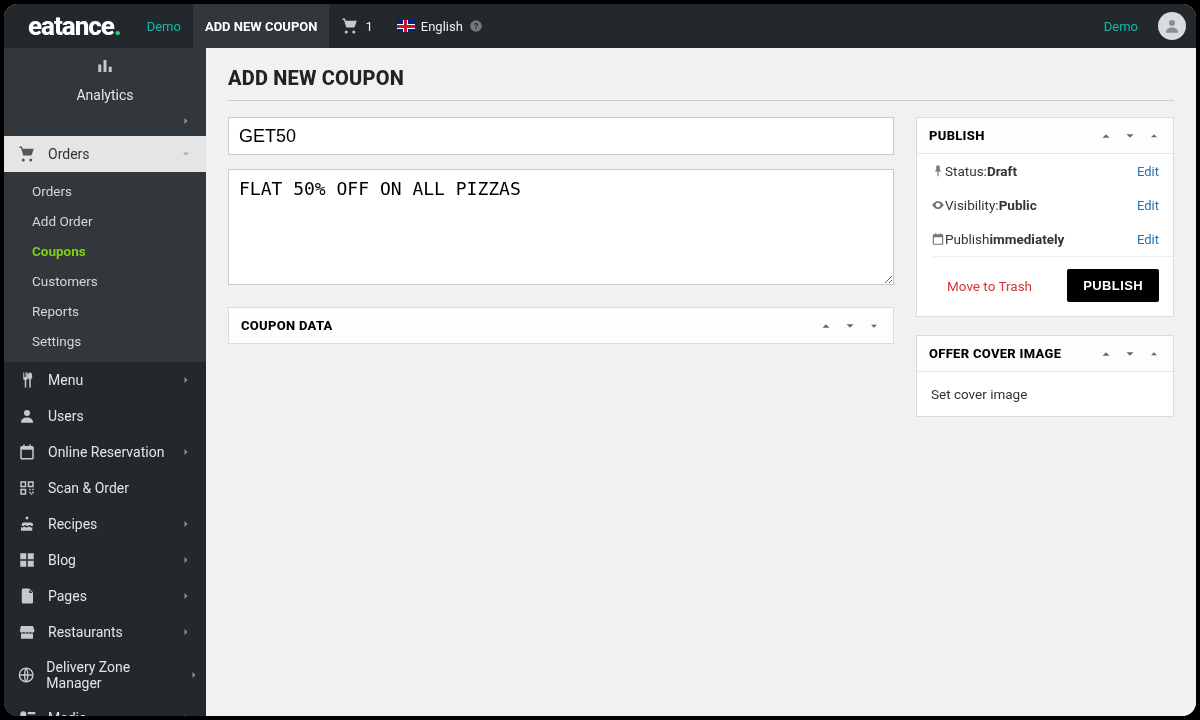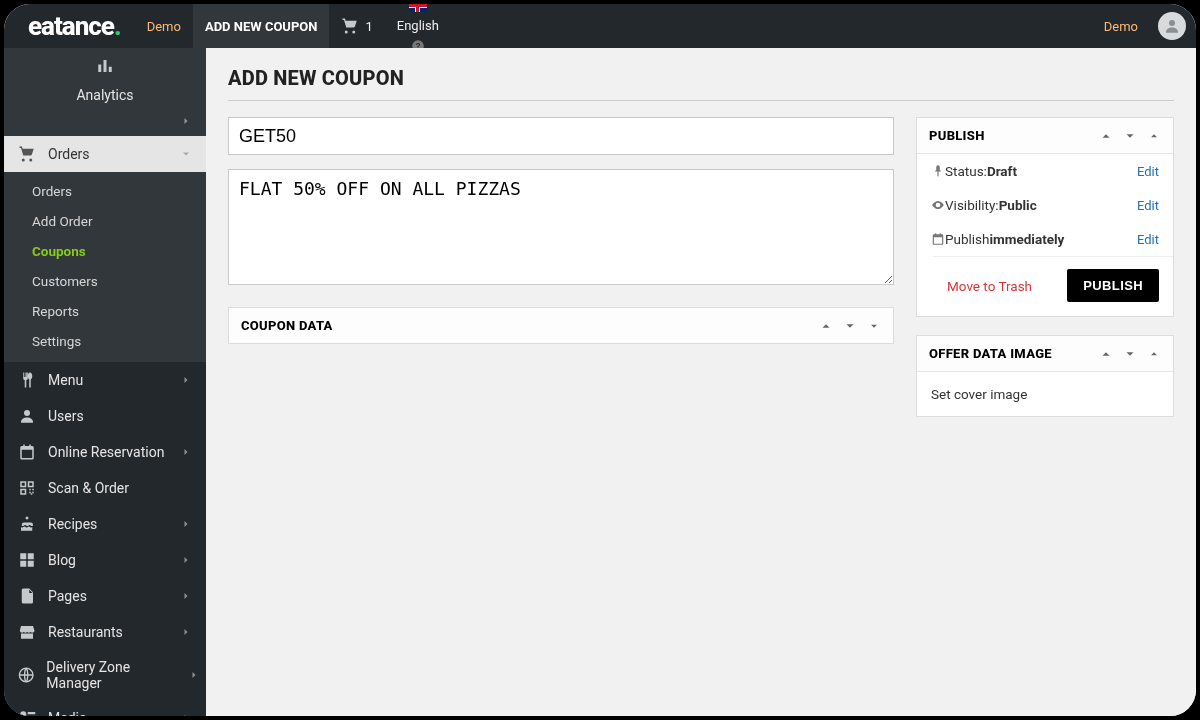--- a/index.html
+++ b/index.html
@@ -9,21 +9,21 @@
     background: #000;
     display: flex;
     align-items: stretch;
     justify-content: center;
   }
   .device {
     width: 1200px;
     height: 720px;
     background: #f1f1f1;
     border: 4px solid #000;
-    border-radius: 30px;
+    border-radius: 18px;
     overflow: hidden;
     display: flex;
     flex-direction: column;
     position: relative;
   }
 
   
   .topbar {
     height: 44px;
     background: #23282d;
@@ -40,27 +40,27 @@
     color: #fff;
     letter-spacing: -1px;
     padding: 0 14px;
   }
   .logo .dot { color:#2ecc71; }
   .top-link {
     padding: 0 12px;
     height: 100%;
     display: flex;
     align-items: center;
-    color: #fdba74;
+    color: #14b8a6;
     cursor: pointer;
   }
   .top-link.active { background:#32373c; font-weight:700; color:#fff; }
   .top-flex { flex:1; }
   .cart-badge { display:flex; align-items:center; gap:6px; padding:0 12px; color:#eee; }
-  .lang { display:flex; align-items:center; gap:6px; padding:0 12px; color:#eee;flex-direction:column; }
+  .lang { display:flex; align-items:center; gap:6px; padding:0 12px; color:#eee; }
   .avatar {
     width: 28px; height: 28px; border-radius: 50%;
     background:#d8dbde; margin-left:8px;
     display:flex; align-items:center; justify-content:center;
   }
   .flag {
     width:18px; height:12px; position:relative; display:inline-block;
     background:#fff;
   }
   .flag::before, .flag::after {
@@ -529,21 +529,21 @@
               <span class="edit">Edit</span>
             </div>
             <div class="pub-actions">
               <span class="trash">Move to Trash</span>
               <button class="btn-publish">PUBLISH</button>
             </div>
           </div>
 
           <div class="panel">
             <div class="panel-head">
-              <span>OFFER DATA IMAGE</span>
+              <span>OFFER COVER IMAGE</span>
               <span class="ctrls">
                 <span class="ctrl-ico">
                     <svg viewBox="0 0 24 24" fill="#666">
                       <path d="M6 15l6-6 6 6z"></path>
                     </svg>
                   </span>
                 <span class="ctrl-ico">
                     <svg viewBox="0 0 24 24" fill="#666">
                       <path d="M6 9l6 6 6-6z"></path>
                     </svg>

